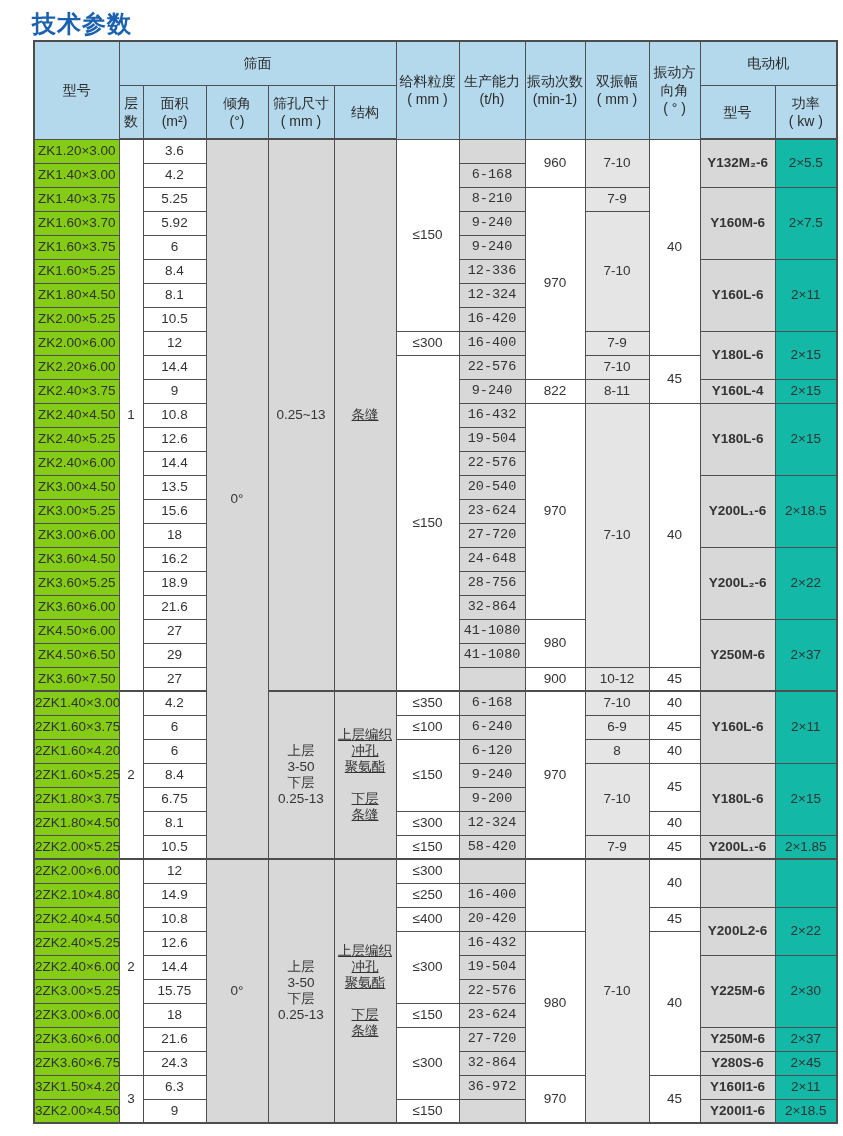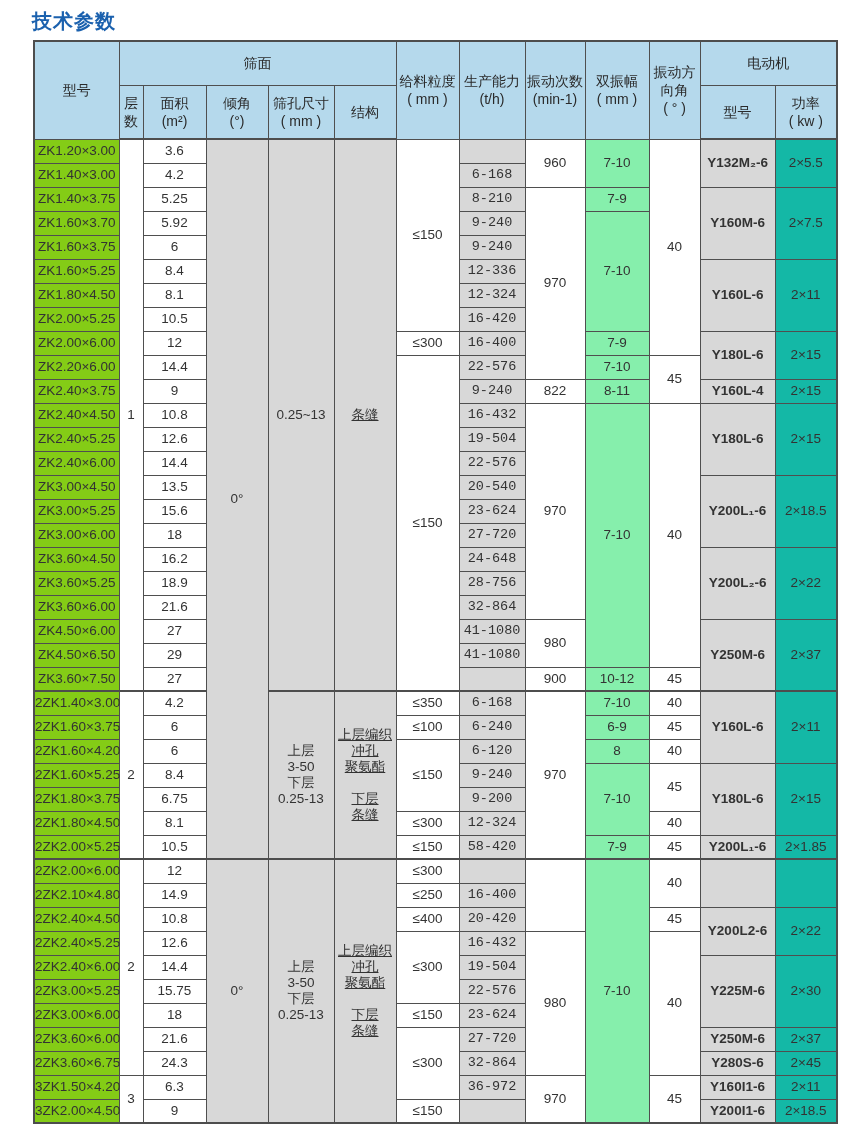--- a/index.html
+++ b/index.html
@@ -5,21 +5,21 @@
   * { box-sizing: border-box; }
   html, body { margin: 0; padding: 0; }
   body {
     width: 843px; height: 1136px;
     background: #ffffff;
     font-family: "Liberation Sans", "DejaVu Sans", sans-serif;
     position: relative;
   }
   .page-title {
     position: absolute; left: 32px; top: 8px;
-    font-size: 20px; font-weight: bold; color: #1b61ae;
+    font-size: 24px; font-weight: bold; color: #1b61ae;
     letter-spacing: 1px;
   }
   table.spec {
     position: absolute; left: 33px; top: 40px;
     width: 803px;
     border-collapse: collapse; table-layout: fixed;
     border: 2px solid #4d4d4d;
   }
   th, td {
     border: 1px solid #4f4f4f;
@@ -42,21 +42,21 @@
   tbody td { font-size: 13.5px; line-height: 1.18; }
   .col-model     { background: #84cc16; margin-top: 32px; }
   .col-layers    { background: #ffffff; }
   .col-area      { background: #ffffff; }
   .col-incline   { background: #d8d8d8; }
   .col-aperture  { background: #d8d8d8; }
   .col-structure { background: #d8d8d8; text-decoration: underline; }
   .col-feed      { background: #ffffff; }
   .col-capacity  { background: #d8d8d8; font-family: Liberation Mono, monospace; }
   .col-frequency { background: #ffffff; }
-  .col-amplitude { background: #86efac; margin-left: 16px; }
+  .col-amplitude { background: #e5e5e5; margin-left: 16px; }
   .col-angle     { background: #ffffff; }
   .col-motor     { background: #d8d8d8; font-weight: bold; }
   .col-power     { background: #14b8a6; }
   td.sec { border-top: 2px solid #4d4d4d; }
 </style>
 </head>
 <body>
 
 <div class="page-title">技术参数</div>
 

